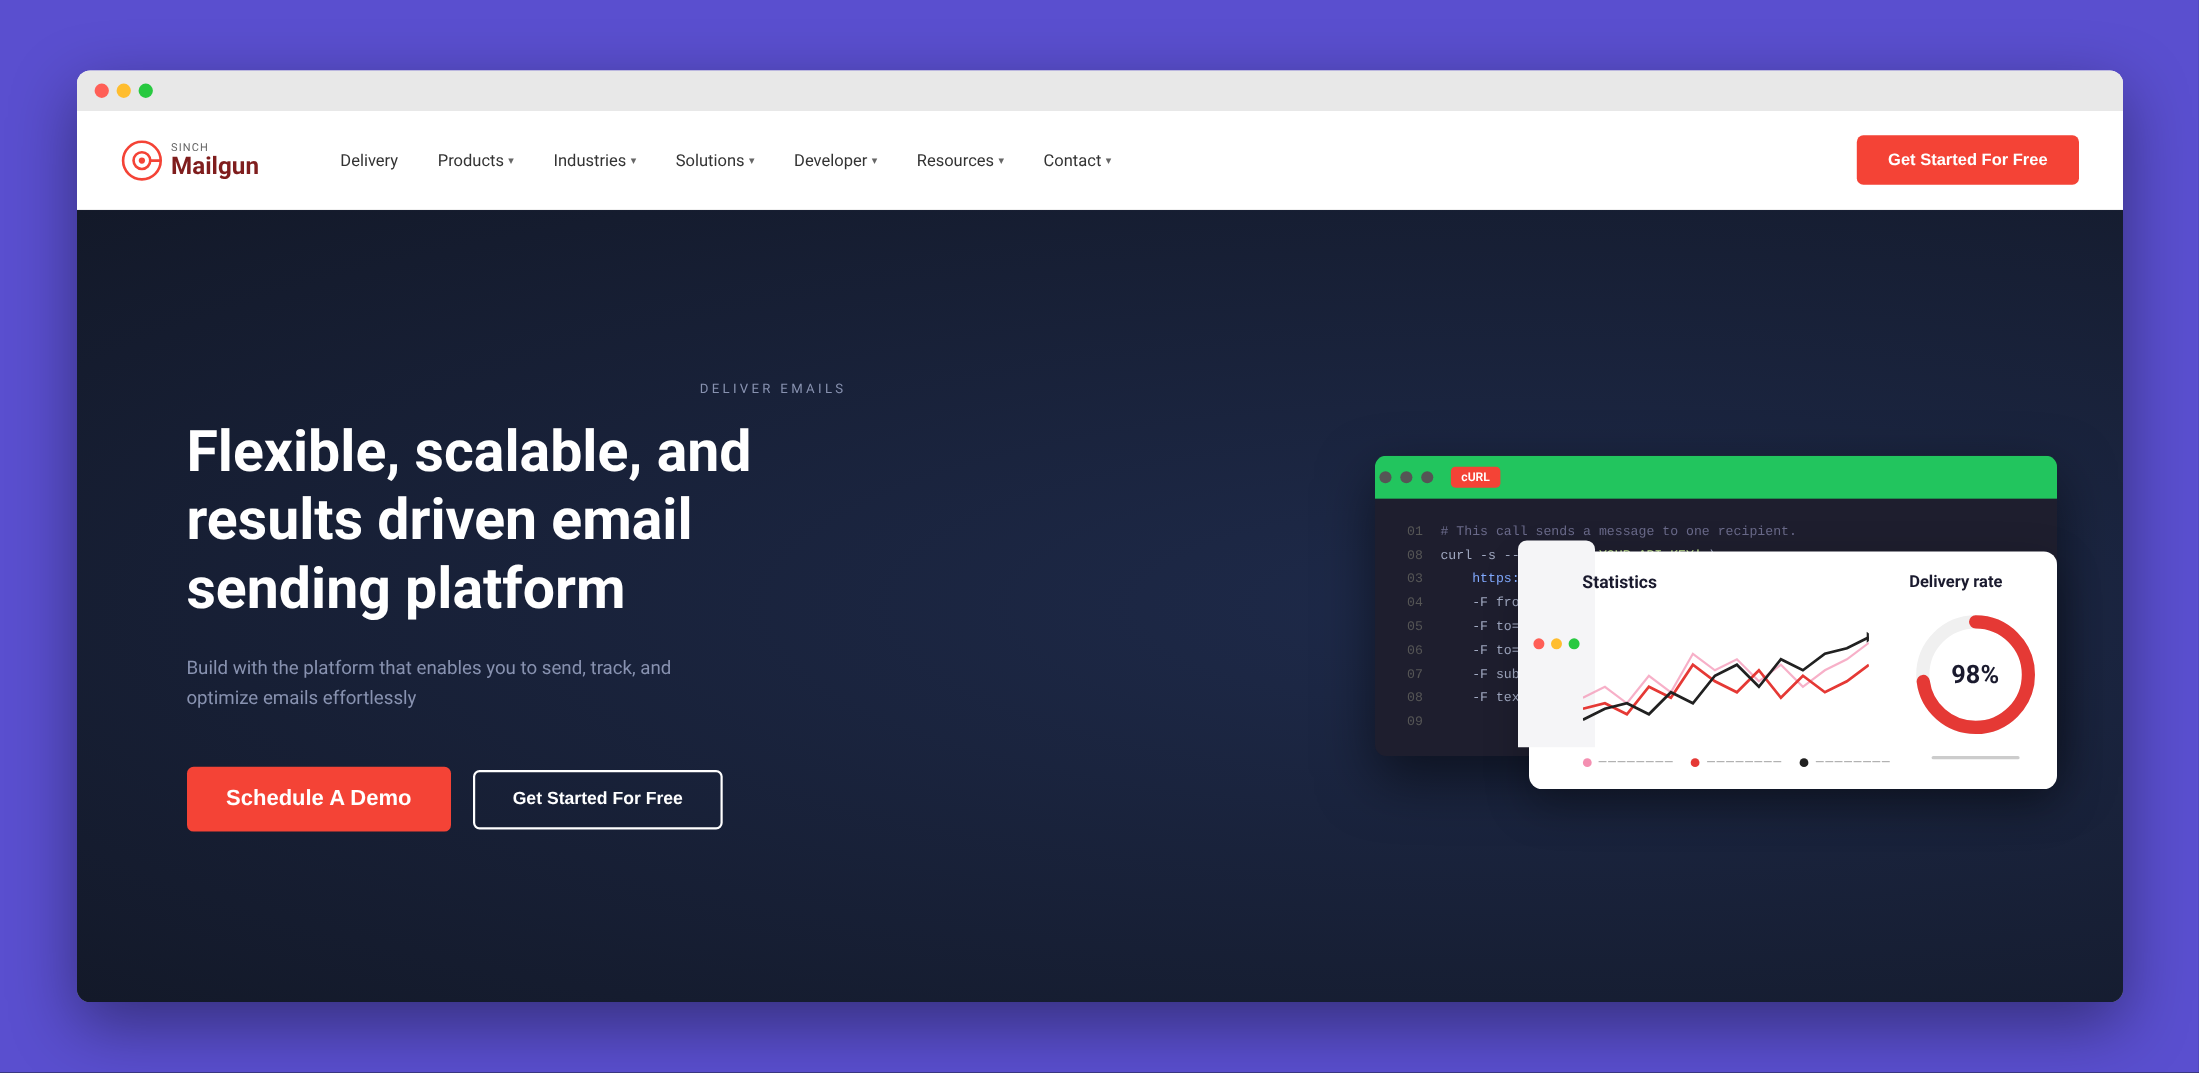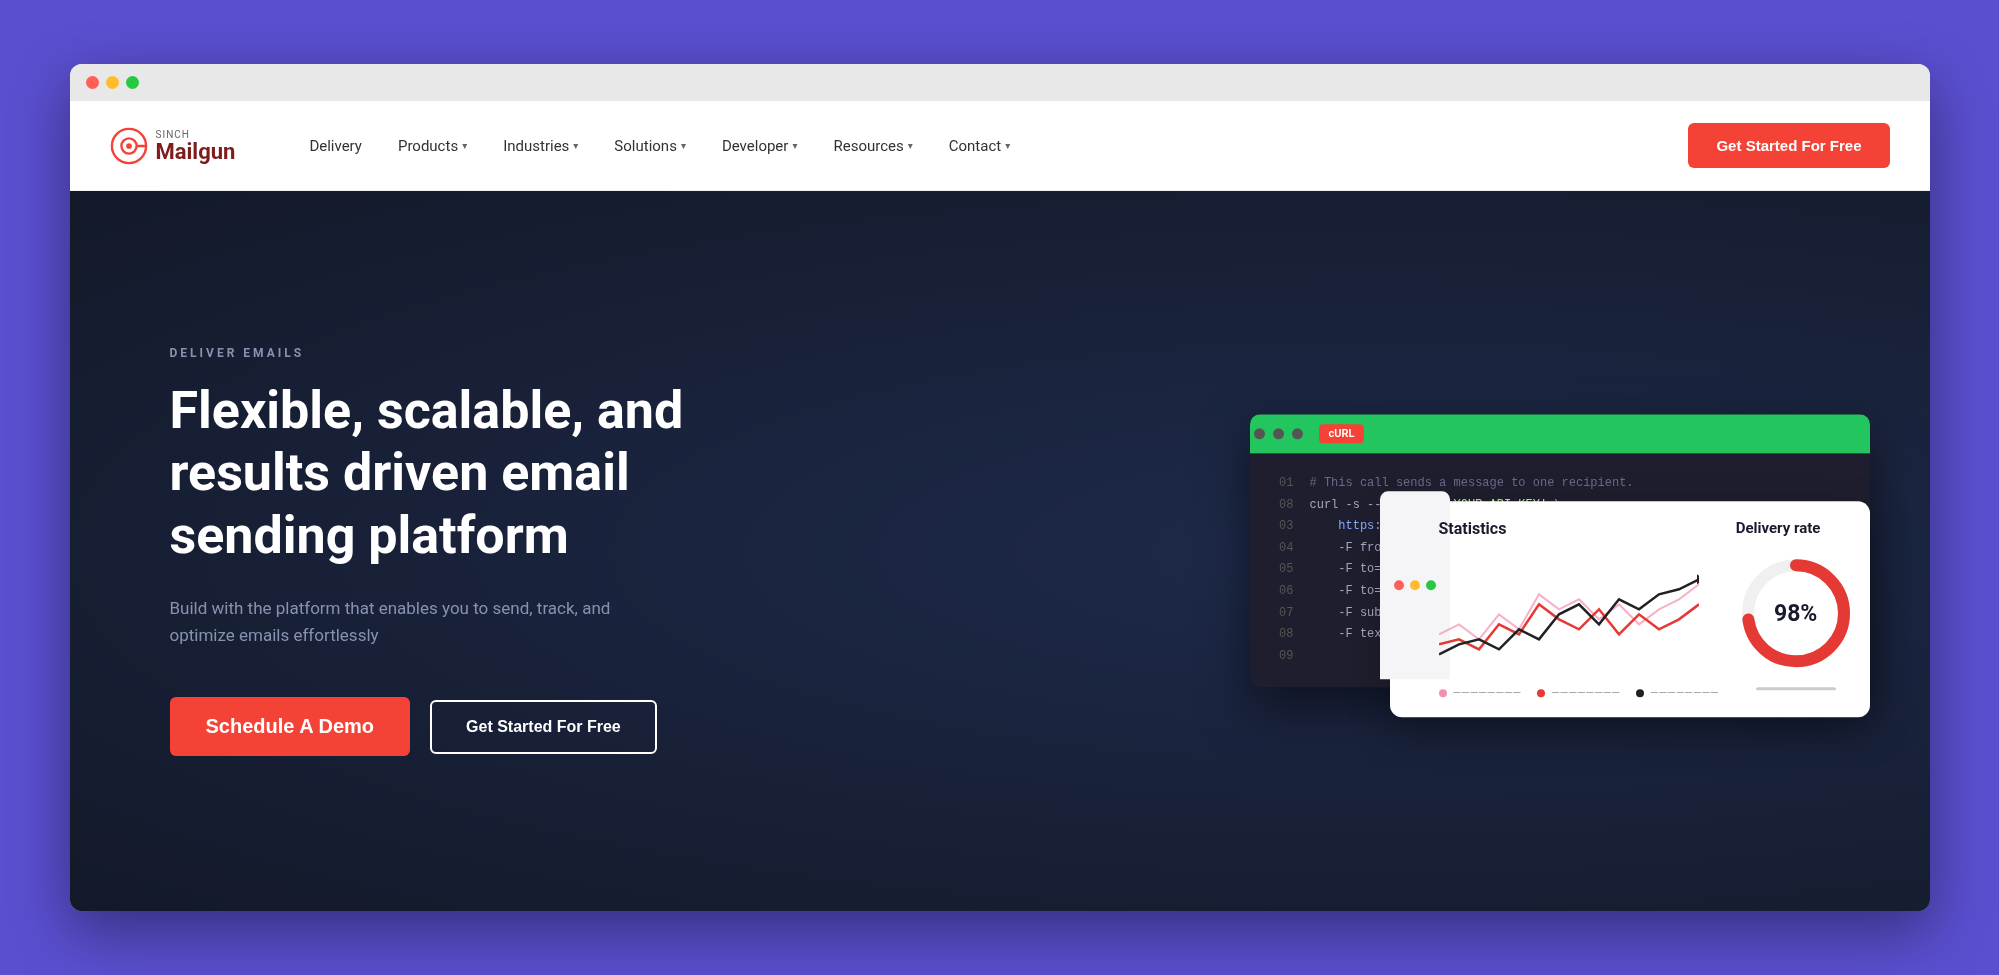--- a/index.html
+++ b/index.html
@@ -130,25 +130,26 @@
       position: relative;
       overflow: hidden;
     }
     .hero-content {
       flex: 1;
       max-width: 600px;
       z-index: 2;
     }
     .hero-label {
       font-size: 12px;
-      font-weight: 700;
+      font-weight: 400;
       letter-spacing: 3px;
       color: #8892b0;
       text-transform: uppercase;
       margin-bottom: 20px;
+      text-align: right;
     }
     .hero-title {
       font-size: 52px;
       font-weight: 700;
       color: #fff;
       line-height: 1.2;
       margin-bottom: 28px;
     }
     .hero-subtitle {
       font-size: 17px;

